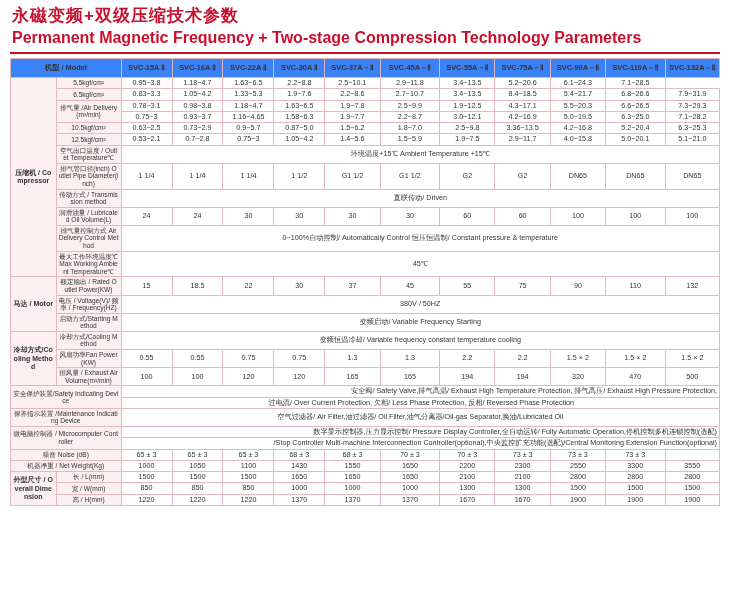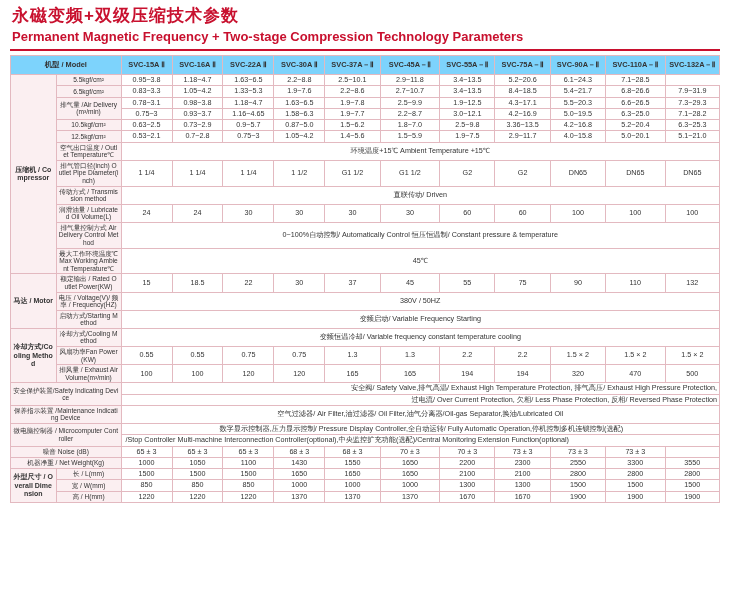--- a/index.html
+++ b/index.html
@@ -13,21 +13,21 @@
   .page{position:relative;width:730px;height:428px;box-sizing:border-box;padding:0 10px 0 10px;border-radius:6px;}
   .title-cn{
     color:#c8102e;
     font-size:17px;
     font-weight:bold;
     letter-spacing:1px;
     margin:4px 0 2px 2px;
   }
   .title-en{
     color:#c8102e;
-    font-size:13px;
+    font-size:16px;
     font-weight:bold;
     margin:0 0 5px 2px;
   }
   .rule{
     height:2px;background:#c8102e;margin:0 0 4px 0;width:100%;
   }
   table.spec{
     border-collapse:collapse;
     width:710px;
     table-layout:fixed;
@@ -36,21 +36,21 @@
   table.spec td,table.spec th{
     border:1px solid #e3b9c0;
     padding:1px 2px;
     text-align:center;
     vertical-align:middle;
     line-height:1.15;
     color:#333;
     word-break:break-all;
   }
   thead td{
-    background:#7dd3fc;
+    background:#3b82f6;
     color:#b01030;
     font-weight:bold;
     font-size:7.4px;
     height:16px;
   }
   td.rowlabel{
     background:#fbeff1;
     color:#444;
     font-size:6.6px;
     text-align:center;
@@ -301,34 +301,34 @@
         <td class="data">320</td>
         <td class="data">470</td>
         <td class="data">500</td>
       </tr>
 
       <tr>
         <td class="rowlabel" colspan="2" rowspan="2">安全保护装置/Safety Indicating Device</td>
         <td class="data" colspan="11" style="text-align:right;padding-left:4px">安全阀/ Safety Valve,排气高温/ Exhaust High Temperature Protection,  排气高压/ Exhaust High Pressure Protection,</td>
       </tr>
       <tr>
-        <td class="data" colspan="11" style="text-align:right;padding-left:4px">过电流/ Over Current Protection, 欠相/ Less Phase Protection,  反相/ Reversed Phase Protection</td>
+        <td class="data" colspan="11" style="text-align:center;padding-left:4px">过电流/ Over Current Protection, 欠相/ Less Phase Protection,  反相/ Reversed Phase Protection</td>
       </tr>
 
       <tr>
         <td class="rowlabel" colspan="2">保养指示装置 /Maintenance Indicating Device</td>
         <td class="data" colspan="11">空气过滤器/ Air Filter,油过滤器/ Oil Filter,油气分离器/Oil-gas Separator,换油/Lubricated Oil</td>
       </tr>
 
       <tr>
         <td class="rowlabel" colspan="2" rowspan="2">微电脑控制器 / Microcomputer Controller</td>
-        <td class="data" colspan="11" style="text-align:center;padding-left:4px">数字显示控制器,压力显示控制/ Pressure Display Controller,全自动运转/ Fully Automatic Operation,停机控制多机连锁控制(选配)</td>
-      </tr>
-      <tr>
-        <td class="data" colspan="11" style="text-align:left;padding-left:4px">/Stop Controller Multi-machine Interconnection Controller(optional),中央监控扩充功能(选配)/Central Monitoring Extension Function(optional)</td>
+        <td class="data" colspan="11" style="text-align:right;padding-left:4px">数字显示控制器,压力显示控制/ Pressure Display Controller,全自动运转/ Fully Automatic Operation,停机控制多机连锁控制(选配)</td>
+      </tr>
+      <tr>
+        <td class="data" colspan="11" style="text-align:right;padding-left:4px">/Stop Controller Multi-machine Interconnection Controller(optional),中央监控扩充功能(选配)/Central Monitoring Extension Function(optional)</td>
       </tr>
 
       <tr>
         <td class="rowlabel" colspan="2">噪音 Noise (dB)</td>
         <td class="data">65 ± 3</td>
         <td class="data">65 ± 3</td>
         <td class="data">65 ± 3</td>
         <td class="data">68 ± 3</td>
         <td class="data">68 ± 3</td>
         <td class="data">70 ± 3</td>

